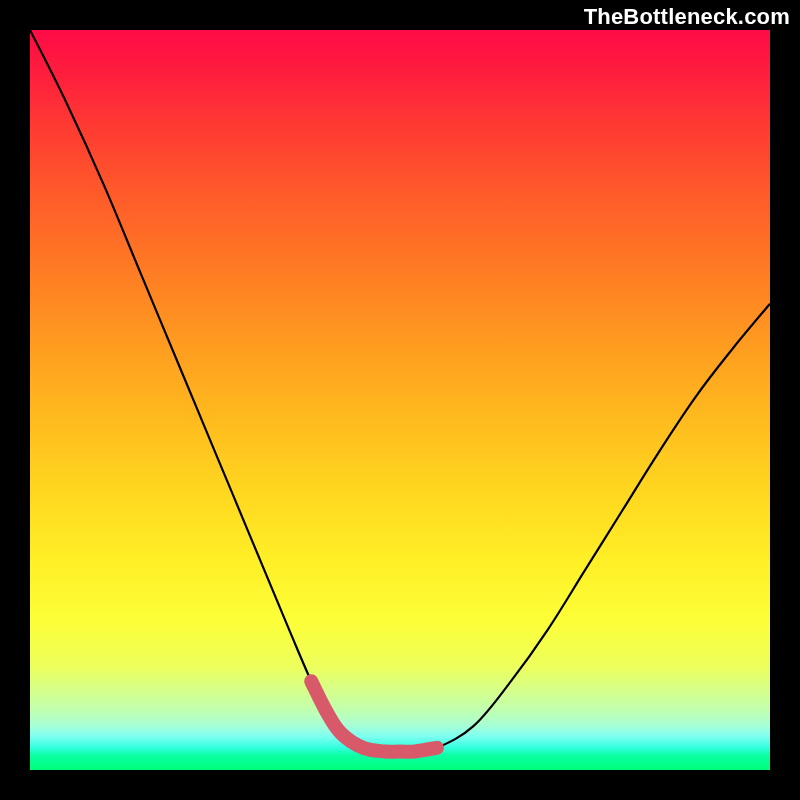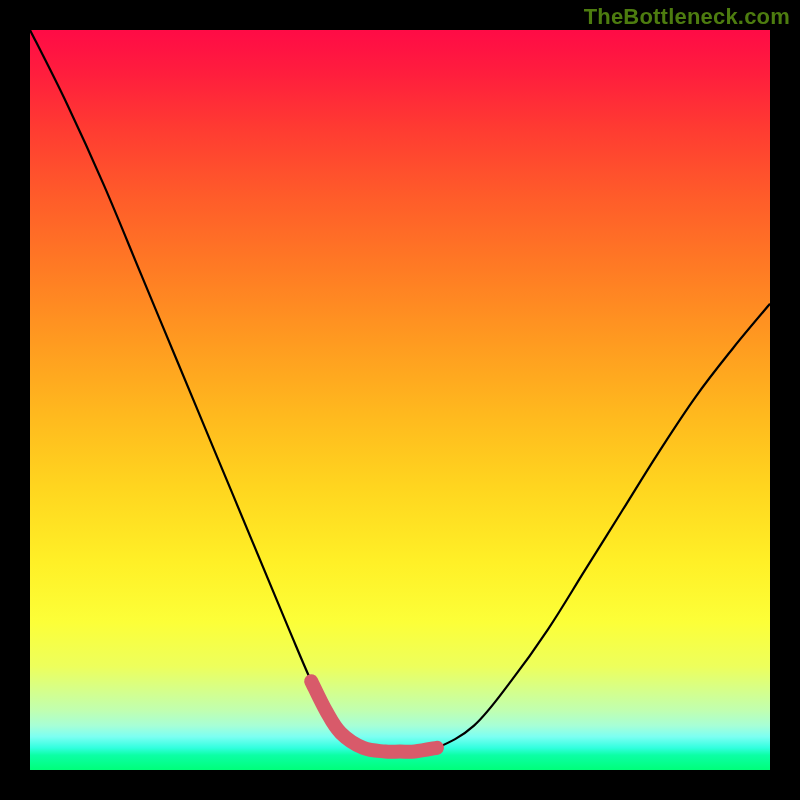--- a/index.html
+++ b/index.html
@@ -14,21 +14,21 @@
   .frame {
     position: relative;
     width: 800px;
     height: 800px;
     background: #000;
   }
   .watermark {
     position: absolute;
     top: 4px;
     right: 10px;
-    color: #4d7c0f;
+    color: #ffffff;
     font-size: 22px;
     font-weight: 600;
     letter-spacing: 0.2px;
     z-index: 5;
   }
   .plot-area {
     position: absolute;
     left: 30px;
     top: 30px;
     width: 740px;

